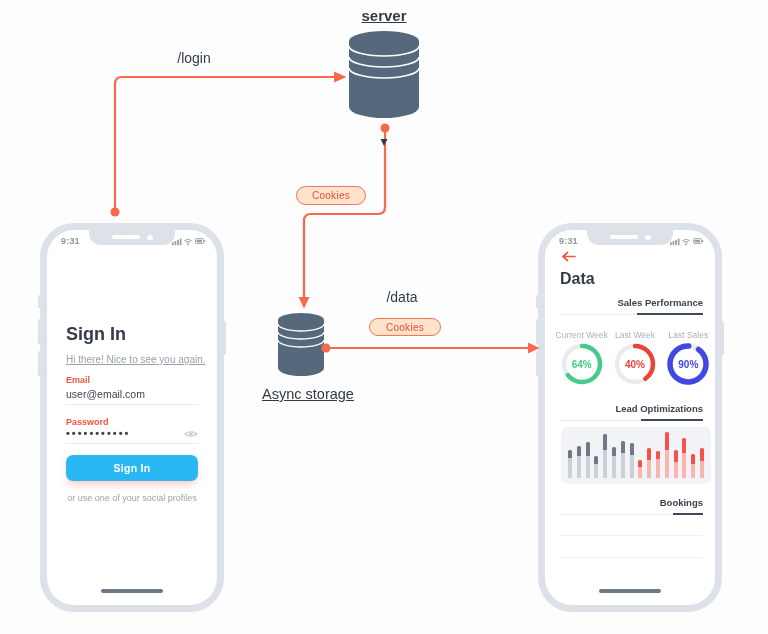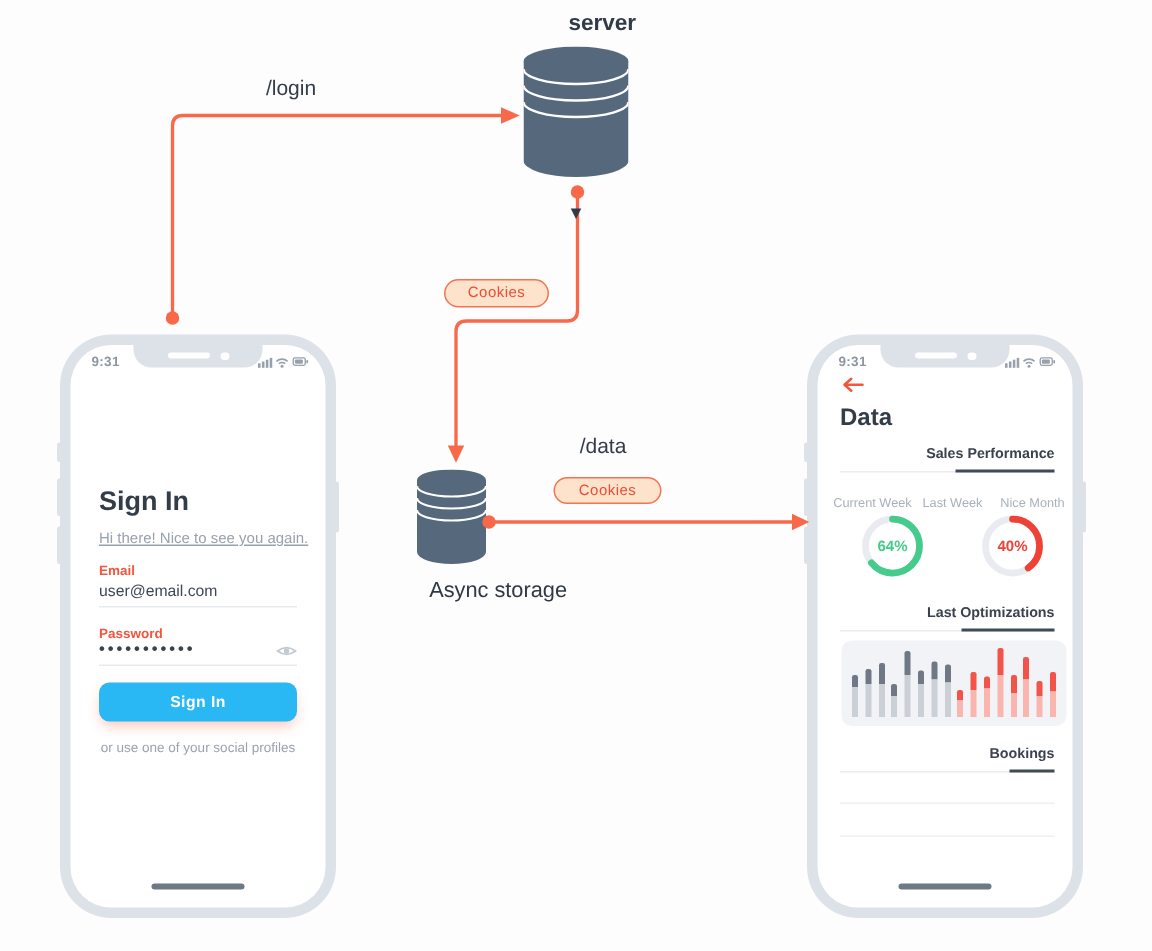--- a/index.html
+++ b/index.html
@@ -1,20 +1,20 @@
 <!DOCTYPE html>
 <html><head>
 <meta charset="utf-8">
 <style>
   html,body{margin:0;padding:0;background:#fff;}
   .canvas{position:relative;width:768px;height:634px;background:#fdfdfe;overflow:hidden;
           font-family:"Liberation Sans",sans-serif;}
 
   
-  .dlabel{position:absolute;color:#313b48;text-align:right;}
+  .dlabel{position:absolute;color:#313b48;text-align:center;text-decoration:underline;}
   .server-label{left:344px;top:7px;width:80px;font-size:15px;font-weight:600;}
   .async-label{left:238px;top:386px;width:140px;font-size:14.5px;font-weight:500;color:#2f3944;}
   .edge-label{position:absolute;color:#333c49;font-size:14px;font-weight:500;text-align:center;}
   .login-label{left:162px;top:50px;width:64px;}
   .data-label{left:370px;top:289px;width:64px;}
   .pill{position:absolute;display:flex;align-items:center;justify-content:center;
         background:#fde3cc;border:1.5px solid #f5734f;border-radius:11px;
         color:#ee4c33;font-size:10px;font-weight:normal;letter-spacing:.3px;}
   .pill-top{left:296px;top:186px;width:68px;height:17px;}
   .pill-mid{left:369px;top:318px;width:70px;height:16px;}
@@ -224,40 +224,47 @@
 
       <div class="tab-label tab-sales">Sales Performance</div>
       <div class="divider div1">
           <div class="lt"></div>
           <div class="dk"></div>
         </div>
 
       <div class="donut-labels">
         <span>Current Week</span>
         <span>Last Week</span>
-        <span>Nice Month</span>
+        <span>Last Sales</span>
       </div>
       <div class="donut-row">
         <div class="donut-cell">
           <svg width="44" height="44">
             <circle class="donut-track" cx="22" cy="22" r="18" fill="none" stroke="#e9ebf0" stroke-width="4.5"></circle>
             <circle class="donut-progress" cx="22" cy="22" r="18" fill="none" stroke-linecap="round" stroke="#45cb8b" stroke-width="4.5" stroke-dasharray="72.38229473870884 113.09733552923255" transform="rotate(-90 22 22)"></circle>
           </svg>
           <span class="donut-value" style="color: rgb(69, 203, 139);">64%</span>
         </div>
         <div class="donut-cell">
           <svg width="44" height="44">
             <circle class="donut-track" cx="22" cy="22" r="18" fill="none" stroke="#e9ebf0" stroke-width="4.5"></circle>
             <circle class="donut-progress" cx="22" cy="22" r="18" fill="none" stroke-linecap="round" stroke="#ee4237" stroke-width="4.5" stroke-dasharray="45.23893421169302 113.09733552923255" transform="rotate(-90 22 22)"></circle>
           </svg>
           <span class="donut-value" style="color: rgb(238, 66, 55);">40%</span>
         </div>
-      </div>
-
-      <div class="tab-label tab-leads">Last Optimizations</div>
+        <div class="donut-cell">
+          <svg width="44" height="44">
+            <circle class="donut-track" cx="22" cy="22" r="18" fill="none" stroke="#e9ebf0" stroke-width="5.5"></circle>
+            <circle class="donut-progress" cx="22" cy="22" r="18" fill="none" stroke-linecap="round" stroke="#4347e2" stroke-width="5.5" stroke-dasharray="101.7876019763093 113.09733552923255" transform="rotate(-54 22 22)"></circle>
+          </svg>
+          <span class="donut-value" style="color: rgb(67, 71, 226);">90%</span>
+        </div>
+      </div>
+
+      <div class="tab-label tab-leads">Lead Optimizations</div>
       <div class="divider div2">
           <div class="lt"></div>
           <div class="dk"></div>
         </div>
       <div class="bar-panel">
         <div class="bar-box">
             <div class="bar">
               <div style="height: 8px; background: rgb(111, 120, 132);"></div>
               <div style="height: 20px; background: rgb(203, 208, 215);"></div>
             </div>

